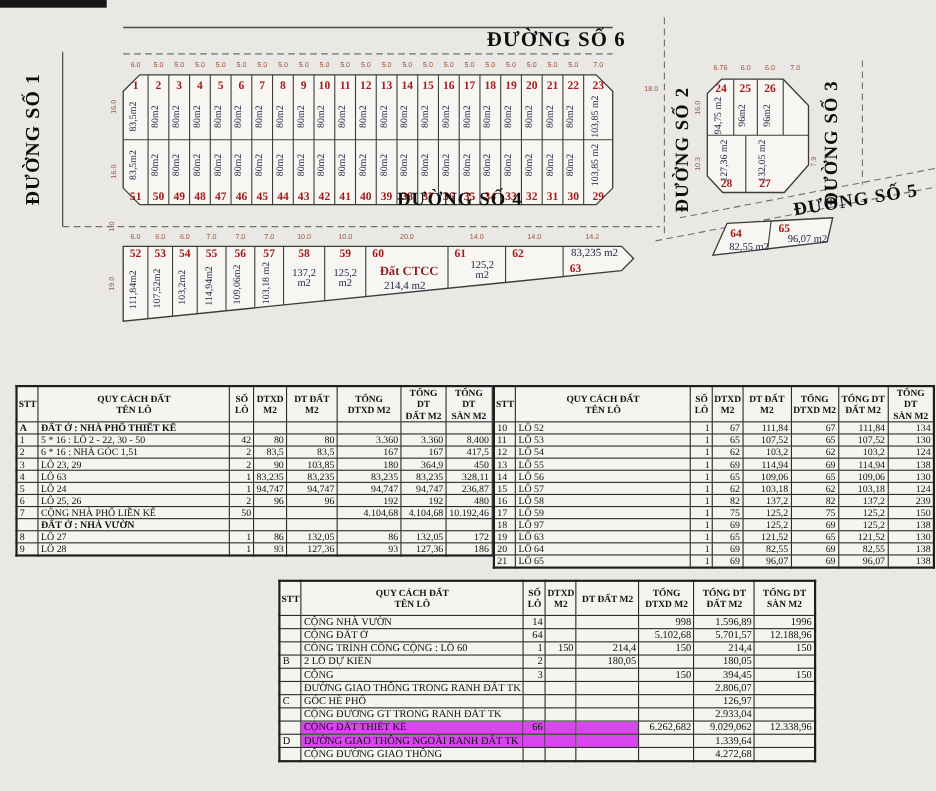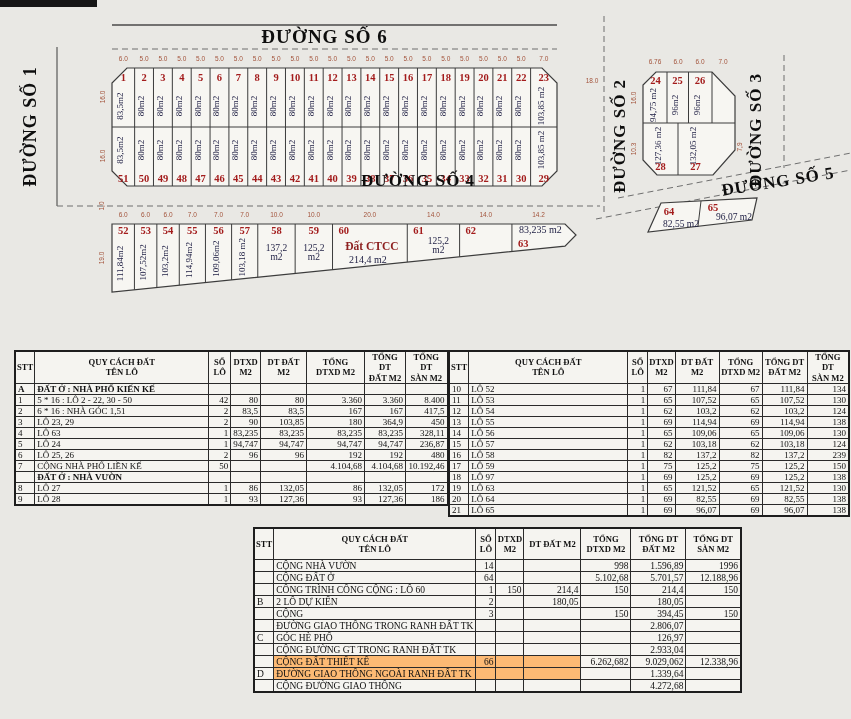--- a/index.html
+++ b/index.html
@@ -31,21 +31,21 @@
   .tbl th{font-size:8.6px;font-weight:bold;text-align:center;white-space:pre-line;
        line-height:1.2;height:30px;padding:0 1px;}
   .tbl td{font-size:9px;height:10px;}
   .t-left{left:14px;top:350px;}
   .t-right{left:448px;top:350px;}
   .t-right td{height:9px;}
   .t-bot{left:253px;top:527px;}
   .t-bot td{font-size:9.5px;height:11px;}
   .num{text-align:right;}
   .sec td{font-weight:bold;}
-  .hl{background:#fdba74;margin-top:16px;}
+  .hl{background:#d946ef;margin-top:16px;}
 </style>
 </head>
 <body>
 
 <div class="page">
 
   <svg id="map" width="851" height="345" viewBox="0 0 851 345">
       <rect x="0" y="0" width="97" height="7" fill="#161616"></rect>
       <line x1="112" y1="25" x2="557" y2="25" class="rline"></line>
       <line x1="112" y1="49" x2="557" y2="49" class="dash"></line>
@@ -279,21 +279,21 @@
       <g>
         <polygon points="648,232 661,203 757,198 752,220" class="poly"></polygon>
         <line x1="701" y1="201" x2="698" y2="226" class="ln"></line>
         <text x="669" y="215" class="lotnum" text-anchor="middle">64</text>
         <text x="681" y="227" class="area2" text-anchor="middle">82,55 m2</text>
         <text x="713" y="211" class="lotnum" text-anchor="middle">65</text>
         <text x="734" y="220" class="area2" text-anchor="middle">96,07 m2</text>
       </g>
     </svg>
 
-  <div class="road big" style="left:102px;top:26px;">ĐƯỜNG SỐ 6</div>
+  <div class="road big" style="left:124px;top:26px;text-align:right;">ĐƯỜNG SỐ 6</div>
   <div class="road" style="left:228px;top:171px;width:380px;">ĐƯỜNG SỐ 4</div>
   <div class="road big rot90" style="left:-60px;top:116px;width:180px;font-size:18px;">ĐƯỜNG SỐ 1</div>
   <div class="road rot90" style="left:535px;top:126px;">ĐƯỜNG SỐ 2</div>
   <div class="road rot90" style="left:671px;top:120px;">ĐƯỜNG SỐ 3</div>
   <div class="road rot9" style="left:693px;top:172px;">ĐƯỜNG SỐ 5</div>
 
   <div id="table-left">
       <table class="tbl t-left">
         <colgroup>
           <col style="width: 19px;">
@@ -318,21 +318,21 @@
 DTXD M2</th>
             <th>TỔNG DT
 ĐẤT M2</th>
             <th>TỔNG DT
 SÀN M2</th>
           </tr>
         </thead>
         <tbody>
           <tr class="sec">
             <td>A</td>
-            <td>ĐẤT Ở : NHÀ PHỐ KIẾN KẾ</td>
+            <td>ĐẤT Ở : NHÀ PHỐ THIẾT KẾ</td>
             <td class="num"></td>
             <td class="num"></td>
             <td class="num"></td>
             <td class="num"></td>
             <td class="num"></td>
             <td class="num"></td>
           </tr>
           <tr>
             <td>1</td>
             <td>5 * 16 : LÔ 2 - 22, 30 - 50</td>

